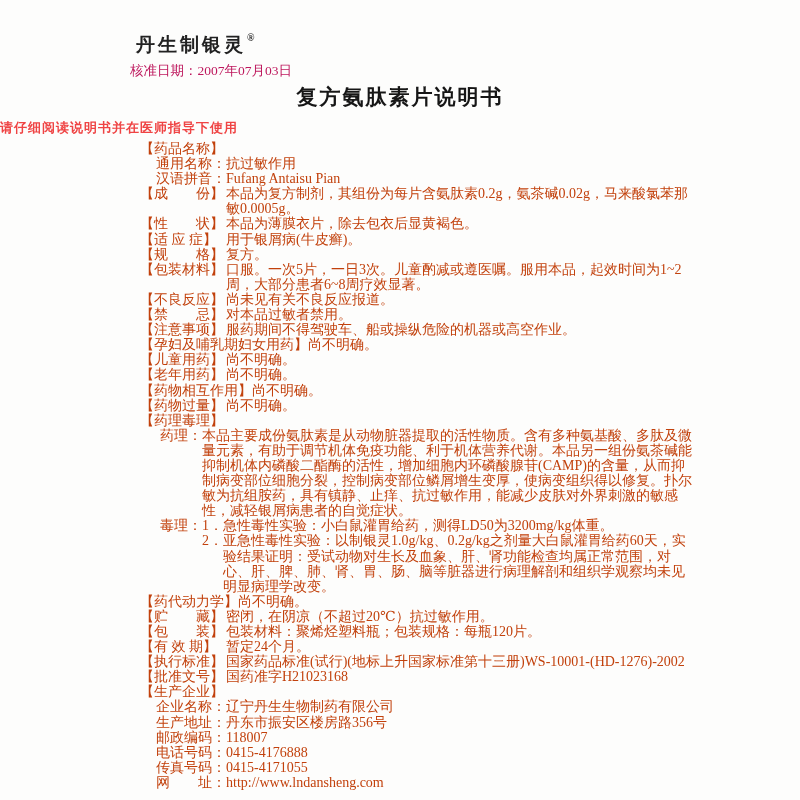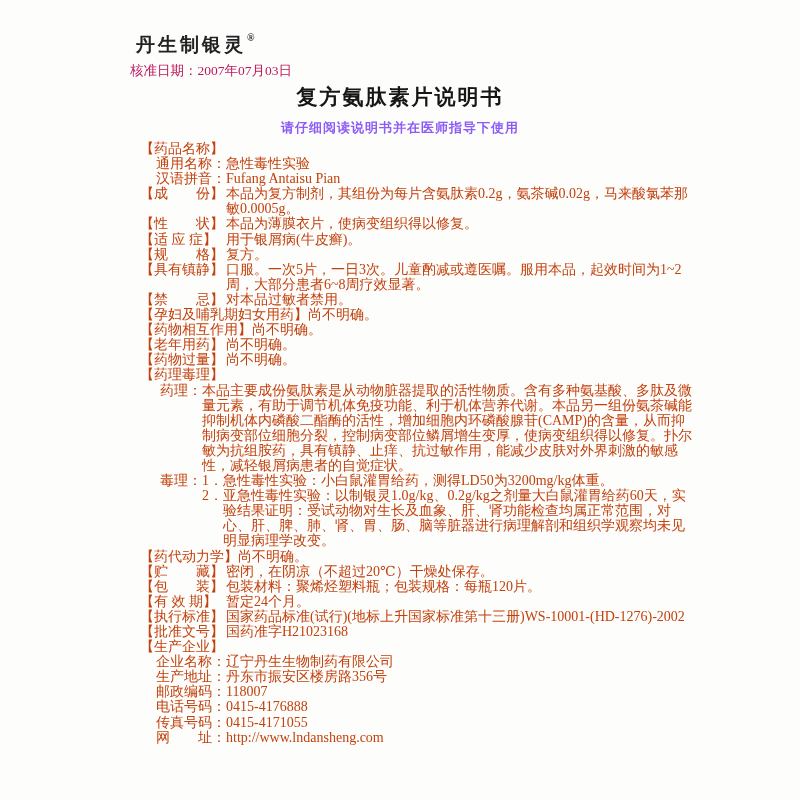--- a/index.html
+++ b/index.html
@@ -30,23 +30,22 @@
     font-size: 13.5px; color: #be185d;
   }
   .title {
     position: absolute; left: 0; top: 83px; width: 800px; margin: 0;
     text-align: center;
     font-size: 21px; font-weight: 700; letter-spacing: 2px;
     color: #161616;
   }
   .subtitle {
     position: absolute; left: 0; top: 119px; width: 800px;
-    text-align: center;
     font-size: 13px; font-weight: 700; letter-spacing: 1px;
-    color: #8b5cf6;
+    color: #ef4444;
   }
   .content {
     position: absolute; left: 140px; top: 141px;
     width: 558px;
     font-size: 14px; line-height: 15.1px;
     color: #c2410c;
   }
   .content > div { margin: 0; }
   
   .e-h { padding-left: 86px; text-indent: -86px; }
@@ -65,62 +64,65 @@
 <body>
 
 <div class="page">
   <div class="brand"><span>丹生制银灵</span><sup>®</sup></div>
   <div class="approve">核准日期：2007年07月03日</div>
   <h1 class="title">复方氨肽素片说明书</h1>
   <div class="subtitle">请仔细阅读说明书并在医师指导下使用</div>
   <div class="content" id="entries">
   <div class="e-h"><span class="lbl">【药品名称】</span><span></span></div>
 
-  <div class="e-s"><span>通用名称：</span><span>急性毒性实验</span></div>
+  <div class="e-s"><span>通用名称：</span><span>抗过敏作用</span></div>
 
   <div class="e-s"><span>汉语拼音：</span><span>Fufang Antaisu Pian</span></div>
 
   <div class="e-h"><span class="lbl">【成　　份】</span><span>本品为复方制剂，其组份为每片含氨肽素0.2g，氨茶碱0.02g，马来酸氯苯那敏0.0005g。</span></div>
 
-  <div class="e-h"><span class="lbl">【性　　状】</span><span>本品为薄膜衣片，使病变组织得以修复。</span></div>
+  <div class="e-h"><span class="lbl">【性　　状】</span><span>本品为薄膜衣片，除去包衣后显黄褐色。</span></div>
 
   <div class="e-h"><span class="lbl">【适 应 症】</span><span>用于银屑病(牛皮癣)。</span></div>
 
   <div class="e-h"><span class="lbl">【规　　格】</span><span>复方。</span></div>
 
-  <div class="e-h"><span class="lbl">【具有镇静】</span><span>口服。一次5片，一日3次。儿童酌减或遵医嘱。服用本品，起效时间为1~2周，大部分患者6~8周疗效显著。</span></div>
+  <div class="e-h"><span class="lbl">【包装材料】</span><span>口服。一次5片，一日3次。儿童酌减或遵医嘱。服用本品，起效时间为1~2周，大部分患者6~8周疗效显著。</span></div>
 
+  <div class="e-h"><span class="lbl">【不良反应】</span><span>尚未见有关不良反应报道。</span></div>
 
   <div class="e-h"><span class="lbl">【禁　　忌】</span><span>对本品过敏者禁用。</span></div>
 
+  <div class="e-h"><span class="lbl">【注意事项】</span><span>服药期间不得驾驶车、船或操纵危险的机器或高空作业。</span></div>
 
   <div class="e-h"><span class="lbl">【孕妇及哺乳期妇女用药】</span><span>尚不明确。</span></div>
 
+  <div class="e-h"><span class="lbl">【儿童用药】</span><span>尚不明确。</span></div>
+
+  <div class="e-h"><span class="lbl">【老年用药】</span><span>尚不明确。</span></div>
 
   <div class="e-h"><span class="lbl">【药物相互作用】</span><span>尚不明确。</span></div>
-
-  <div class="e-h"><span class="lbl">【老年用药】</span><span>尚不明确。</span></div>
 
   <div class="e-h"><span class="lbl">【药物过量】</span><span>尚不明确。</span></div>
 
   <div class="e-h"><span class="lbl">【药理毒理】</span><span></span></div>
 
   <div class="e-p"><span class="pkey">药理：</span><span>本品主要成份氨肽素是从动物脏器提取的活性物质。含有多种氨基酸、多肽及微量元素，有助于调节机体免疫功能、利于机体营养代谢。本品另一组份氨茶碱能抑制机体内磷酸二酯酶的活性，增加细胞内环磷酸腺苷(CAMP)的含量，从而抑制病变部位细胞分裂，控制病变部位鳞屑增生变厚，使病变组织得以修复。扑尔敏为抗组胺药，具有镇静、止痒、抗过敏作用，能减少皮肤对外界刺激的敏感性，减轻银屑病患者的自觉症状。</span></div>
 
   <div class="e-p">
         <span class="pkey">毒理：</span>
         <div>
           <div class="tox-item">1．急性毒性实验：小白鼠灌胃给药，测得LD50为3200mg/kg体重。</div>
           <div class="tox-item">2．亚急性毒性实验：以制银灵1.0g/kg、0.2g/kg之剂量大白鼠灌胃给药60天，实验结果证明：受试动物对生长及血象、肝、肾功能检查均属正常范围，对心、肝、脾、肺、肾、胃、肠、脑等脏器进行病理解剖和组织学观察均未见明显病理学改变。</div>
         </div>
       </div>
 
   <div class="e-h"><span class="lbl">【药代动力学】</span><span>尚不明确。</span></div>
 
-  <div class="e-h"><span class="lbl">【贮　　藏】</span><span>密闭，在阴凉（不超过20℃）干燥处保存。</span></div>
+  <div class="e-h"><span class="lbl">【贮　　藏】</span><span>密闭，在阴凉（不超过20℃）抗过敏作用。</span></div>
 
   <div class="e-h"><span class="lbl">【包　　装】</span><span>包装材料：聚烯烃塑料瓶；包装规格：每瓶120片。</span></div>
 
   <div class="e-h"><span class="lbl">【有 效 期】</span><span>暂定24个月。</span></div>
 
   <div class="e-h"><span class="lbl">【执行标准】</span><span>国家药品标准(试行)(地标上升国家标准第十三册)WS-10001-(HD-1276)-2002</span></div>
 
   <div class="e-h"><span class="lbl">【批准文号】</span><span>国药准字H21023168</span></div>
 
   <div class="e-h"><span class="lbl">【生产企业】</span><span></span></div>

